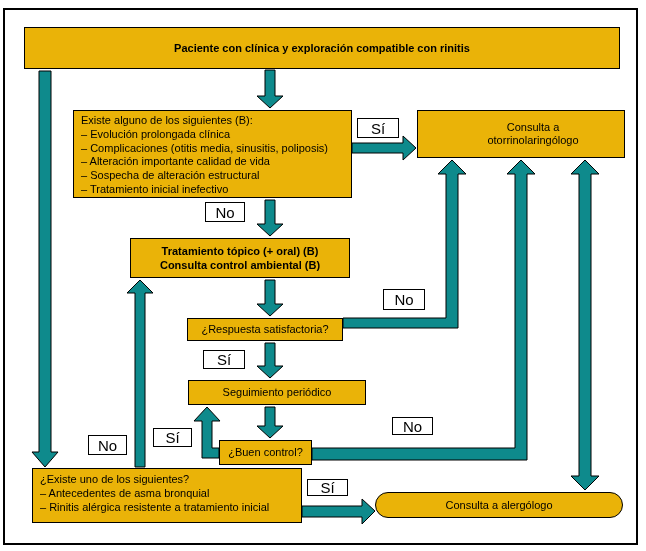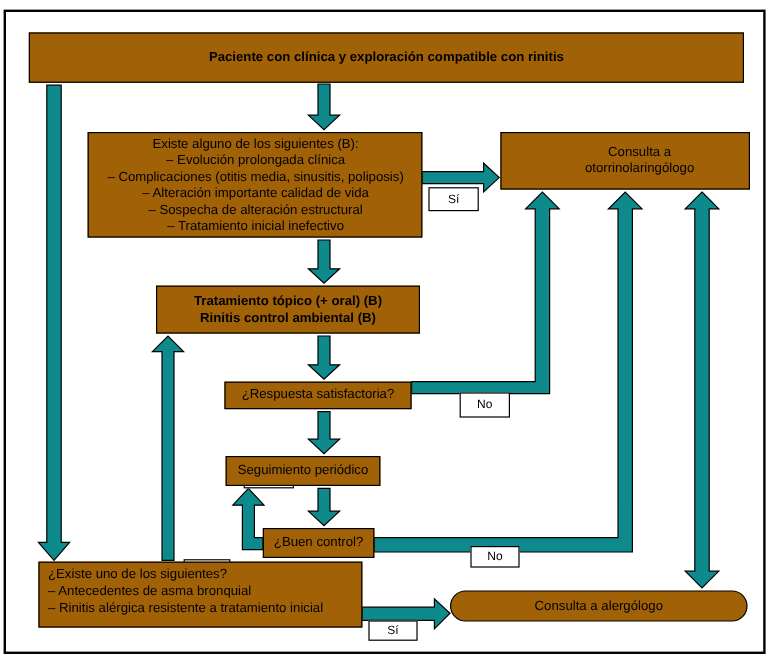--- a/index.html
+++ b/index.html
@@ -1,29 +1,29 @@
 <!DOCTYPE html>
 <html><head>
 <meta charset="utf-8">
 <style>
   html,body{margin:0;padding:0;background:#fff;}
   #stage{position:relative;width:646px;height:551px;background:#fff;
          font-family:"Liberation Sans",sans-serif;color:#000;overflow:hidden;}
   .frame{position:absolute;left:3px;top:8px;width:635px;height:537px;
          border:2px solid #000;box-sizing:border-box;}
-  .box{position:absolute;box-sizing:border-box;background:#a16207;border:1px solid #000;
+  .box{position:absolute;box-sizing:border-box;background:#eab308;border:1px solid #000;
        font-size:11px;line-height:13px;}
   .center{display:flex;flex-direction:column;align-items:center;justify-content:center;
           text-align:center;}
   .lbl{position:absolute;box-sizing:border-box;background:#fff;border:1px solid #000;
-       font-size:10px;display:flex;align-items:center;justify-content:center;margin-top:38px;}
+       font-size:15px;display:flex;align-items:center;justify-content:center;}
   .bold{font-weight:bold;}
   .listbox{padding:3px 6px 2px 7px;}
   .listbox .li{white-space:nowrap;}
-  #criteria .li, #criteria .t{line-height:13.8px;text-align:center;}
+  #criteria .li, #criteria .t{line-height:13.8px;}
   #allergy .li, #allergy .t{line-height:14px;}
   svg.arrows{position:absolute;left:0;top:0;pointer-events:none;}
   .arrow{stroke:#000;stroke-width:1;}
 </style>
 </head>
 <body>
 
 <div id="stage">
   <div class="frame"></div>
 
@@ -60,30 +60,30 @@
 
   <div class="box center" style="left:417px;top:110px;width:208px;height:48px;padding-left:24px;">
     <div>Consulta a</div>
     <div>otorrinolaringólogo</div>
   </div>
 
   <div class="lbl" style="left:205px;top:202px;width:40px;height:20px;">No</div>
 
   <div class="box center" style="left:130px;top:238px;width:220px;height:40px;line-height:14px;">
     <div class="bold">Tratamiento tópico (+ oral) (B)</div>
-    <div class="bold">Rinitis control ambiental (B)</div>
+    <div class="bold">Consulta control ambiental (B)</div>
   </div>
 
   <div class="lbl" style="left:383px;top:289px;width:42px;height:21px;">No</div>
 
   <div class="box center" style="left:187px;top:318px;width:156px;height:23px;">¿Respuesta satisfactoria?</div>
 
   <div class="lbl" style="left:203px;top:350px;width:42px;height:19px;">Sí</div>
 
-  <div class="box center" style="left:188px;top:380px;width:129px;height:25px;">Seguimiento periódico</div>
+  <div class="box center" style="left:188px;top:380px;width:178px;height:25px;">Seguimiento periódico</div>
 
   <div class="lbl" style="left:153px;top:428px;width:39px;height:19px;">Sí</div>
 
   <div class="lbl" style="left:88px;top:435px;width:39px;height:20px;">No</div>
 
   <div class="box center" style="left:219px;top:440px;width:93px;height:25px;">¿Buen control?</div>
 
   <div class="lbl" style="left:392px;top:417px;width:41px;height:18px;">No</div>
 
   <div id="allergy" class="box listbox" style="left:32px;top:468px;width:270px;height:55px;">

